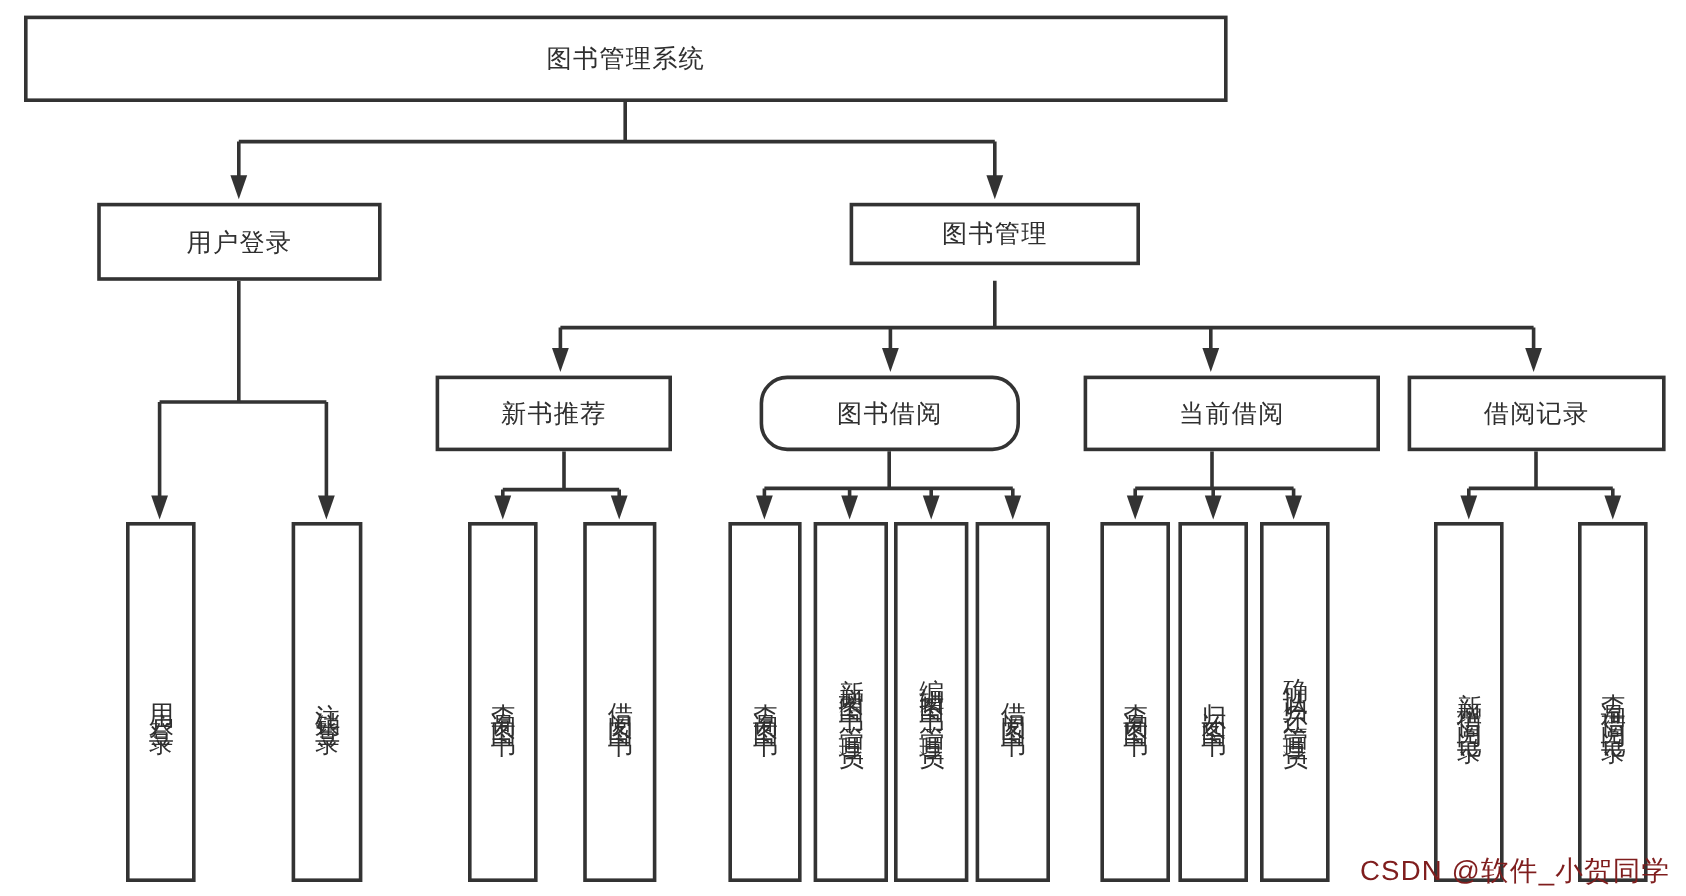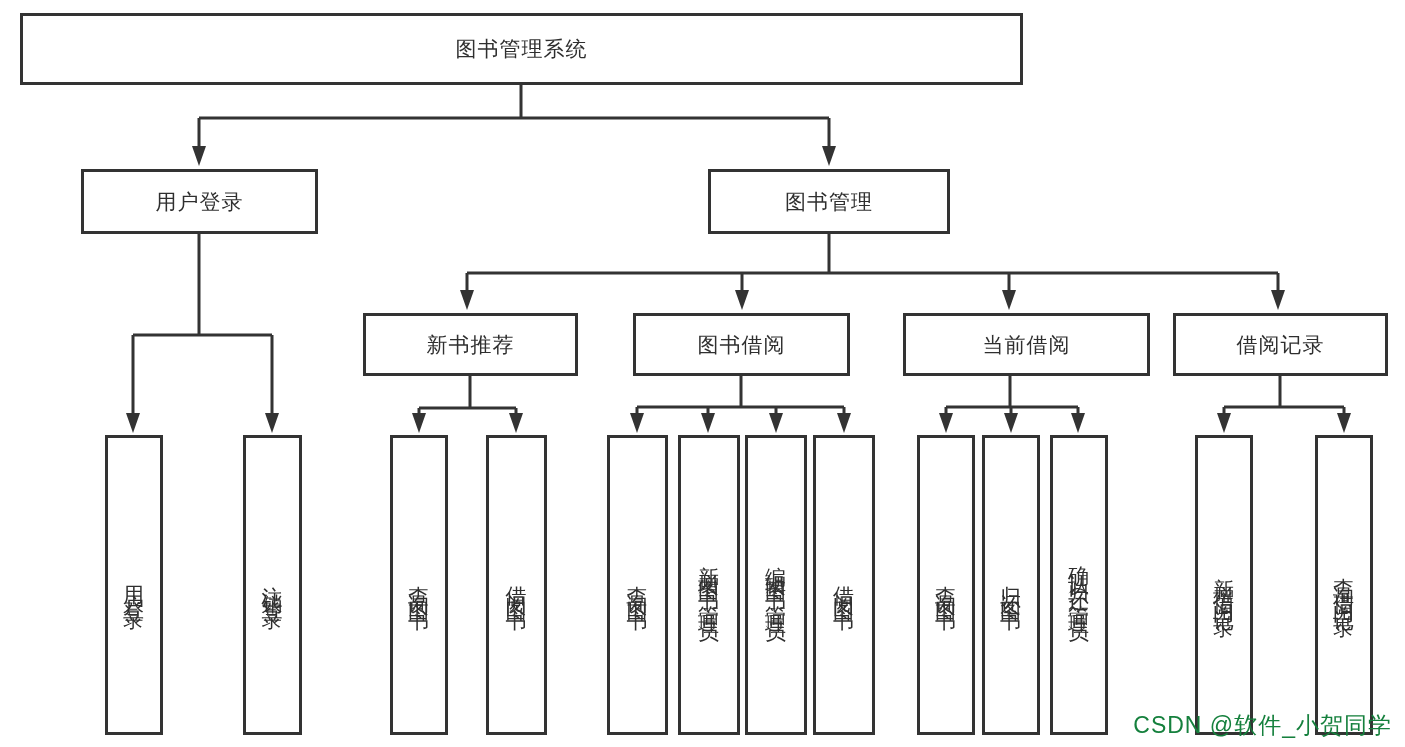--- a/index.html
+++ b/index.html
@@ -44,21 +44,21 @@
     text-orientation: mixed;
     letter-spacing: 8px;
     line-height: 1;
     white-space: nowrap;
   }
   .watermark {
     position: absolute;
     right: 13px;
     bottom: 6px;
     font-size: 23px;
-    color: #15803d;
+    color: #7f1d1d;
     letter-spacing: 1px;
     z-index: 5;
     white-space: nowrap;
   }
 </style>
 </head>
 <body>
 
 <div id="stage">
 
@@ -105,24 +105,24 @@
       <polygon points="1071,413 1085,413 1078,433"></polygon>
 
       <polygon points="1217,413 1231,413 1224,433"></polygon>
       <polygon points="1337,413 1351,413 1344,433"></polygon>
     </g>
   </svg>
 
   <div class="box h" style="left:20px; top:13px; width:1003px; height:72px;">图书管理系统</div>
 
   <div class="box h" style="left:81px; top:169px; width:237px; height:65px;">用户登录</div>
-  <div class="box h" style="left:708px; top:169px; width:242px; height:65px;">图书管理</div>
+  <div class="box h" style="left:708px; top:169px; width:242px; height:52px;">图书管理</div>
 
-  <div class="box h" style="left:363px; top:313px; width:215px; height:63px;">新书推荐</div>
-  <div class="box h" style="left:633px; top:313px; width:217px; height:63px;">图书借阅</div>
+  <div class="box h" style="left:363px; top:313px; width:197px; height:63px;">新书推荐</div>
+  <div class="box h" style="left:633px; top:313px; width:217px; height:63px;border-radius:23px;">图书借阅</div>
   <div class="box h" style="left:903px; top:313px; width:247px; height:63px;">当前借阅</div>
   <div class="box h" style="left:1173px; top:313px; width:215px; height:63px;">借阅记录</div>
 
   <div class="box v" style="left:105px; width:58px;">
     <span class="vtext">用户登录</span>
   </div>
   <div class="box v" style="left:243px; width:59px;">
     <span class="vtext">注销登录</span>
   </div>
 

